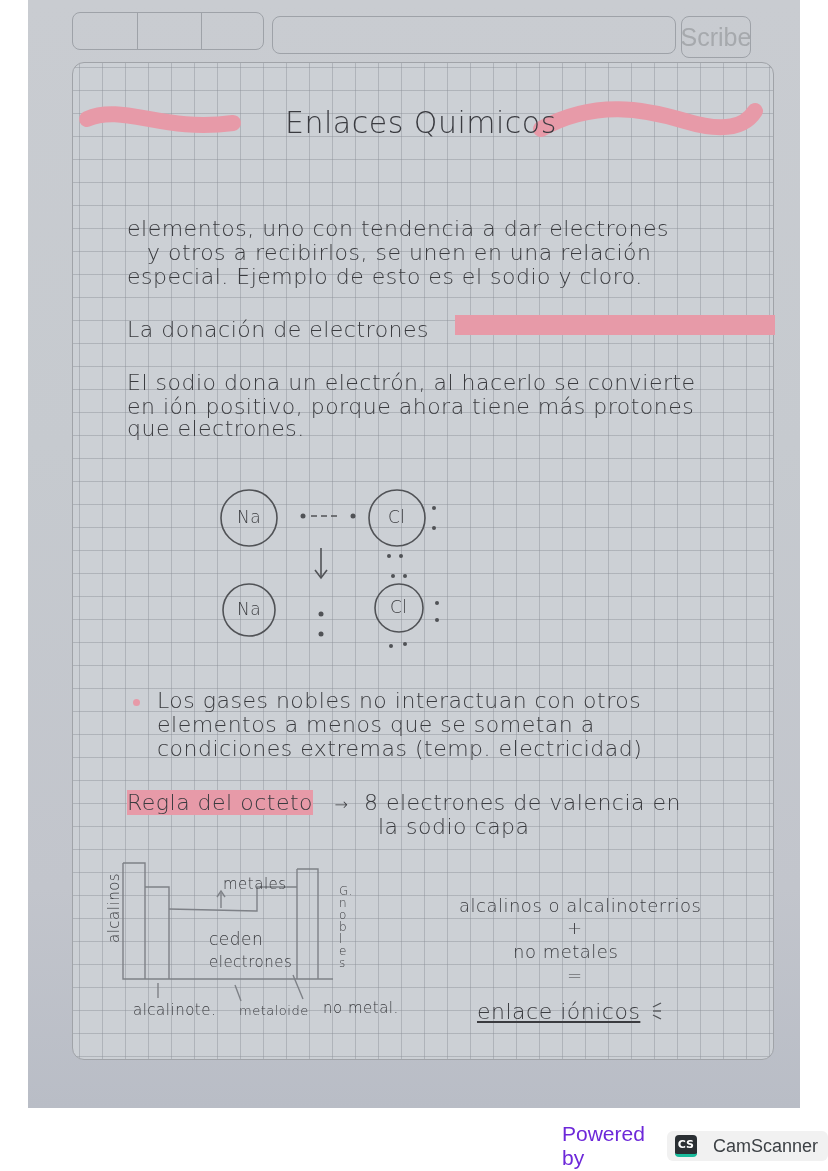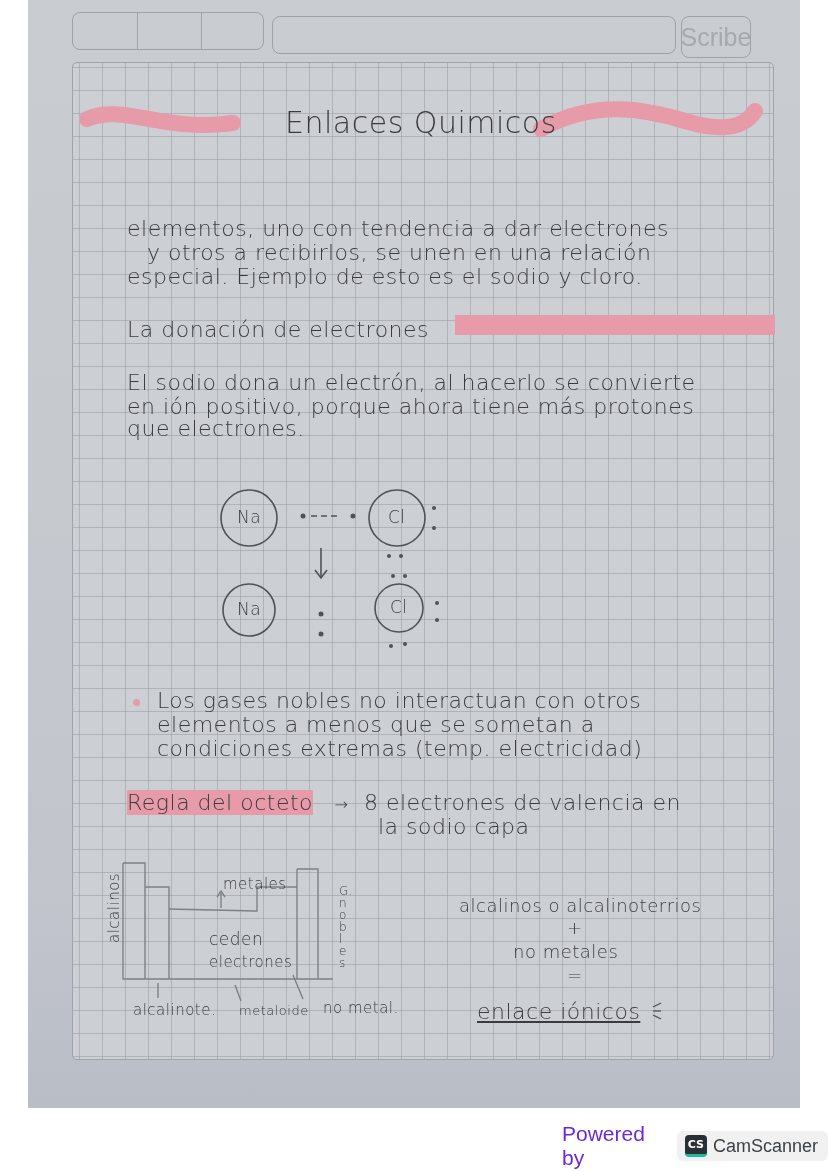--- a/index.html
+++ b/index.html
@@ -8,36 +8,36 @@
   .page{position:absolute;left:28px;top:0;width:772px;height:1108px;
         background:linear-gradient(180deg,#c9ccd1 0%,#c6cacf 40%,#c2c5cc 80%,#b9bdc6 100%);}
   .hdr-box{position:absolute;border:1.5px solid #9ea2a8;border-radius:8px;}
   .hdr-left{left:44px;top:12px;width:190px;height:36px;}
   .hdr-left .div{position:absolute;top:0;bottom:0;width:1px;background:#9ea2a8;}
   .hdr-mid{left:244px;top:16px;width:402px;height:36px;}
   .scribe{position:absolute;left:653px;top:16px;width:68px;height:40px;border:1.5px solid #9ea2a8;
           border-radius:8px;display:flex;align-items:center;justify-content:center;
           color:#a6a9ad;font-size:25px;font-family:"Liberation Sans",sans-serif;}
   .sheet{position:absolute;left:44px;top:62px;width:700px;height:996px;border:1.5px solid #a0a3a8;
-         border-radius:5px;
+         border-radius:12px;
          background-color:#ccd0d5;
          background-image:
            linear-gradient(to right, rgba(140,145,152,0.45) 1px, transparent 1px),
            linear-gradient(to bottom, rgba(140,145,152,0.45) 1px, transparent 1px);
          background-size:23px 23px;background-position:6px 4px;}
   .ink{position:absolute;color:#3a3b3f;font-family:"DejaVu Sans",sans-serif;font-weight:300;
        white-space:nowrap;letter-spacing:0.5px;}
   .hl{background:#e79aa8;}
   .title{font-size:30px;left:212px;top:42px;color:#3a3b40;}
   .p{font-size:22px;line-height:24px;}
   .small{font-size:15px;}
   svg{position:absolute;overflow:visible;}
   .footer{position:absolute;top:1122px;left:562px;display:flex;align-items:center;gap:10px;}
   .powered{color:#6d28d9;font-size:21px;font-family:"Liberation Sans",sans-serif;}
-  .cs-badge{display:flex;align-items:center;gap:6px;background:#f1f1f1;border-radius:6px;padding:4px 10px 4px 8px;}
+  .cs-badge{display:flex;align-items:center;gap:16px;background:#f1f1f1;border-radius:6px;padding:4px 10px 4px 8px;}
   .cs-logo{width:22px;height:22px;border-radius:4px;background:#2a2f33;color:#fff;font-size:11px;
            font-weight:bold;display:flex;align-items:center;justify-content:center;
            border-bottom:3px solid #19bc9c;box-sizing:border-box;font-family:"DejaVu Sans",sans-serif;}
   .cs-name{font-size:18px;color:#3d4145;font-family:"Liberation Sans",sans-serif;}
 </style>
 </head>
 <body>
 
 <div class="page">
 

